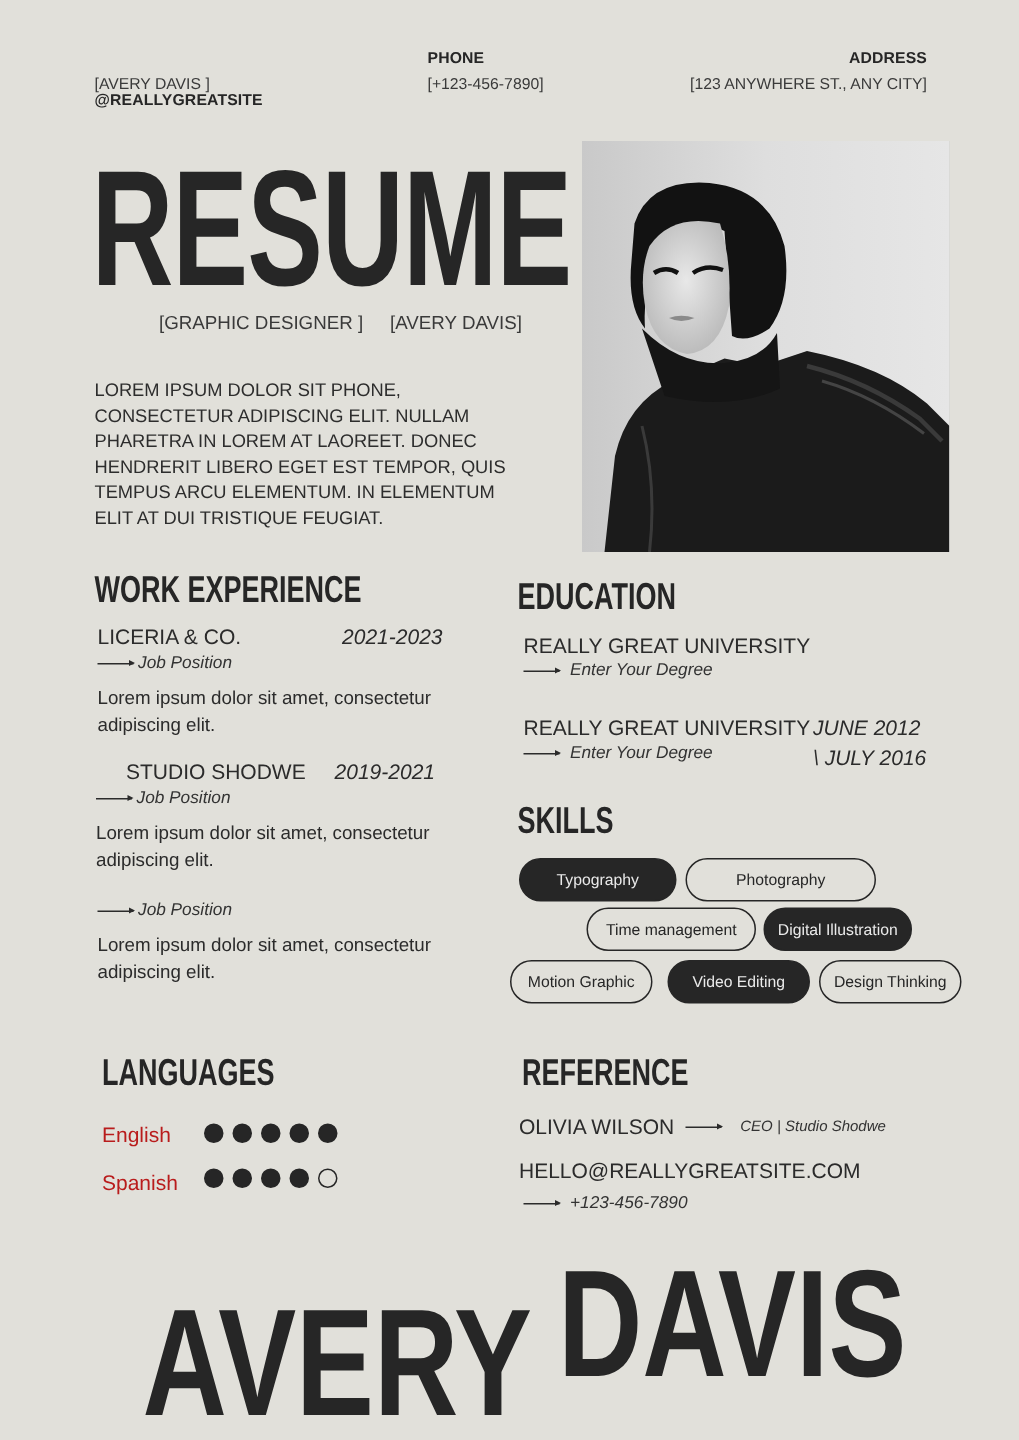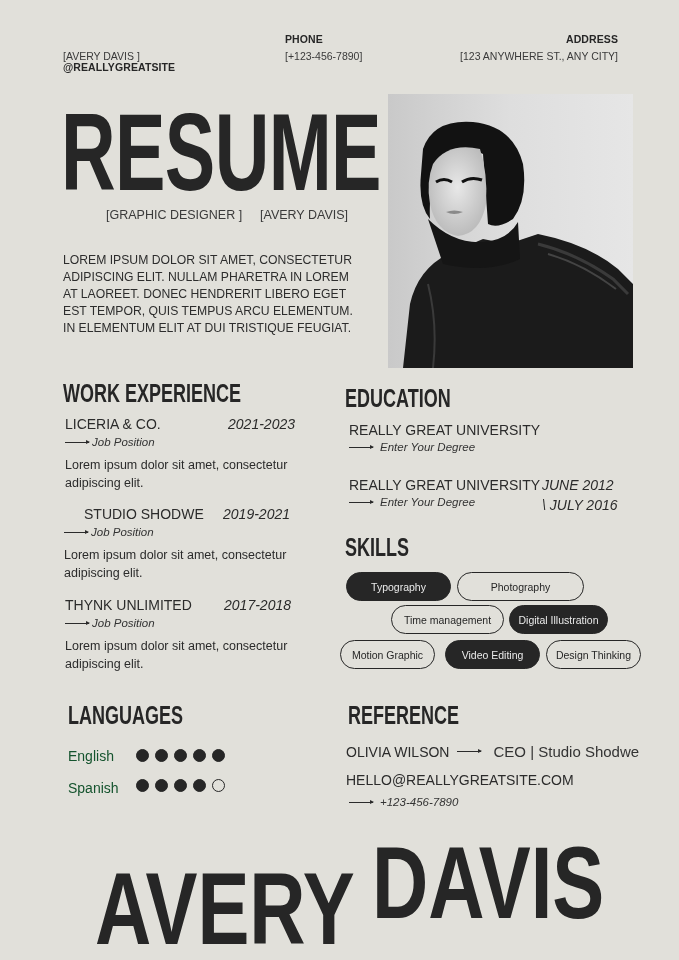--- a/index.html
+++ b/index.html
@@ -28,46 +28,46 @@
   .arrow { display: inline-block; width: 24px; height: 1px; background: #2b2b2b; position: relative; }
   .arrow::after { content: ""; position: absolute; right: -1px; top: -2px; border-left: 4px solid #2b2b2b; border-top: 2.5px solid transparent; border-bottom: 2.5px solid transparent; }
   .job-desc { font-size: 12.5px; line-height: 17.5px; color: #2b2b2b; width: 240px; }
 
   .edu-school { font-size: 14px; color: #2b2b2b; }
   .edu-date { font-size: 14px; font-style: italic; color: #2b2b2b; line-height: 20px; }
 
   .pill { position: absolute; height: 29px; border-radius: 15px; border: 1.5px solid #262626; font-size: 10.5px; display: flex; align-items: center; justify-content: center; color: #262626; background: transparent; }
   .pill.dark { background: #262626; color: #eaeaea; }
 
-  .lang-name { font-size: 14px; color: #14532d; }
+  .lang-name { font-size: 14px; color: #b91c1c; }
   .dots { display: flex; gap: 6px; }
   .dot { width: 13px; height: 13px; border-radius: 50%; background: #262626; border: 1px solid #262626; }
   .dot.empty { background: transparent; }
 
   .ref-name { font-size: 14px; color: #2b2b2b; }
-  .ref-role { font-size: 15px; color: #333; }
+  .ref-role { font-size: 10px; font-style: italic; color: #333; }
 
   .big-name { font-size: 118px; line-height: 1; letter-spacing: 0px; transform: scaleX(0.66) scaleY(0.86); }
 </style>
 </head>
 <body>
 
 <div class="abs hdr-label" style="left:63px;top:33px;margin-top:28px;">@REALLYGREATSITE</div>
 <div class="abs hdr-val" style="left:63px;top:50px;">[AVERY DAVIS ]</div>
 <div class="abs hdr-label" style="left:285px;top:33px;">PHONE</div>
 <div class="abs hdr-val" style="left:285px;top:50px;">[+123-456-7890]</div>
 <div class="abs hdr-label" style="right:61px;top:33px;">ADDRESS</div>
 <div class="abs hdr-val" style="right:61px;top:50px;text-align:right;">[123 ANYWHERE ST., ANY CITY]</div>
 
 <div class="abs" style="left:61px;top:97px;">
   <span class="cond resume-title">RESUME</span>
 </div>
 <div class="abs subtitle" style="left:63px;top:208px;margin-left:43px;">[GRAPHIC DESIGNER ]</div>
 <div class="abs subtitle" style="left:260px;top:208px;">[AVERY DAVIS]</div>
-<div class="abs intro" style="left:63px;top:252px;width:290px;">LOREM IPSUM DOLOR SIT AMET, CONSECTETUR ADIPISCING ELIT. NULLAM PHARETRA IN LOREM AT LAOREET. DONEC HENDRERIT LIBERO EGET EST TEMPOR, QUIS TEMPUS ARCU ELEMENTUM. IN ELEMENTUM ELIT AT DUI TRISTIQUE FEUGIAT.</div>
+<div class="abs intro" style="left:63px;top:252px;width:290px;">LOREM IPSUM DOLOR SIT PHONE, CONSECTETUR ADIPISCING ELIT. NULLAM PHARETRA IN LOREM AT LAOREET. DONEC HENDRERIT LIBERO EGET EST TEMPOR, QUIS TEMPUS ARCU ELEMENTUM. IN ELEMENTUM ELIT AT DUI TRISTIQUE FEUGIAT.</div>
 
 <div class="abs photo">
   <svg width="245" height="274" viewBox="0 0 245 274" xmlns="http://www.w3.org/2000/svg">
     <defs>
       <linearGradient id="bg" x1="0" y1="0" x2="1" y2="0">
         <stop offset="0" stop-color="#c9c9c9"></stop>
         <stop offset="0.5" stop-color="#dedede"></stop>
         <stop offset="1" stop-color="#e6e6e6"></stop>
       </linearGradient>
       <radialGradient id="face" cx="0.5" cy="0.45" r="0.6">
@@ -117,24 +117,20 @@
     <span class="job-year">2019-2021</span>
   </div>
   <div class="job-pos" style="margin-top:4px;">
       <span class="arrow"></span>
       <span>Job Position</span>
     </div>
   <div class="job-desc" style="margin-top:9px;">Lorem ipsum dolor sit amet, consectetur adipiscing elit.</div>
 </div>
 
 <div class="abs" style="left:65px;top:597px;width:226px;">
-  <div style="display:flex;justify-content:space-between;">
-    <span class="job-co">THYNK UNLIMITED</span>
-    <span class="job-year">2017-2018</span>
-  </div>
   <div class="job-pos" style="margin-top:4px;">
       <span class="arrow"></span>
       <span>Job Position</span>
     </div>
   <div class="job-desc" style="margin-top:9px;">Lorem ipsum dolor sit amet, consectetur adipiscing elit.</div>
 </div>
 
 <div class="abs" style="left:345px;top:386px;">
   <span class="cond sec-head">EDUCATION</span>
 </div>

